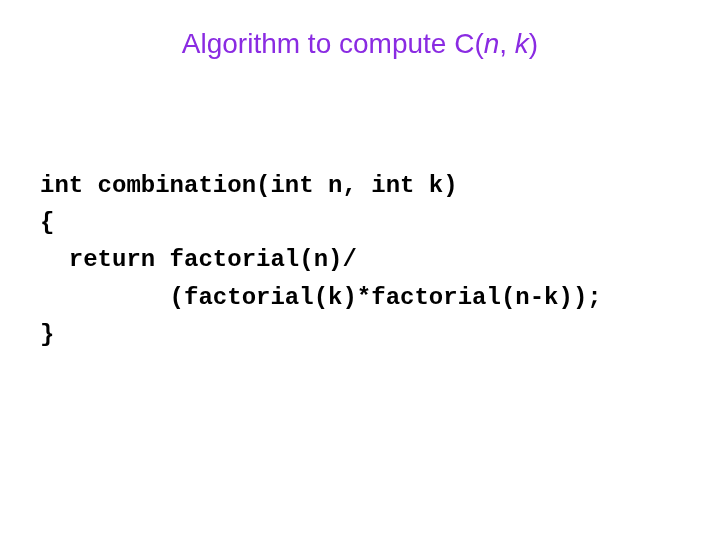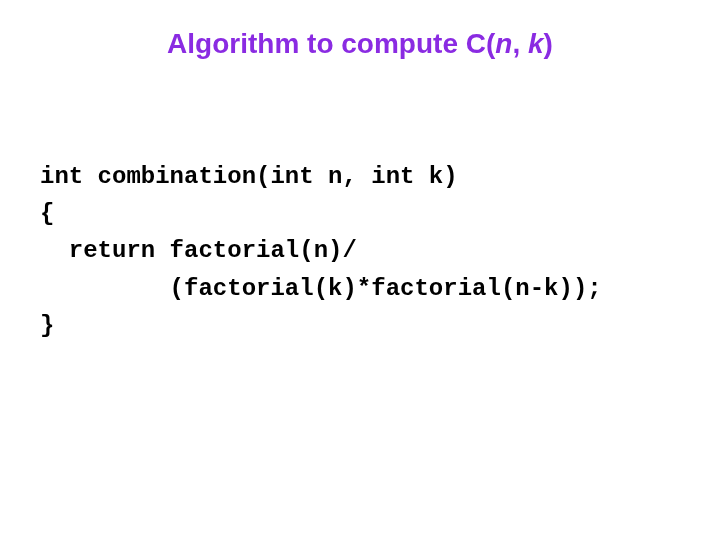--- a/index.html
+++ b/index.html
@@ -15,34 +15,34 @@
     width: 720px;
     height: 540px;
     font-family: Arial, Helvetica, sans-serif;
   }
   .title {
     position: absolute;
     top: 28px;
     left: 0;
     width: 720px;
     text-align: center;
-    font-weight: bold;
+    font-weight: normal;
     font-size: 28px;
     color: #8a2be2; 
     letter-spacing: 0px;
   }
   .title .fn {
     font-style: normal;
   }
   .title .arg {
     font-style: italic;
   }
   .code {
     position: absolute;
-    top: 158px;
+    top: 167px;
     left: 40px;
     font-family: "Courier New", Courier, monospace;
     font-size: 24px;
     font-weight: bold;
     color: #000000;
     line-height: 1.55;
     white-space: pre;
   }
 </style>
 </head>

